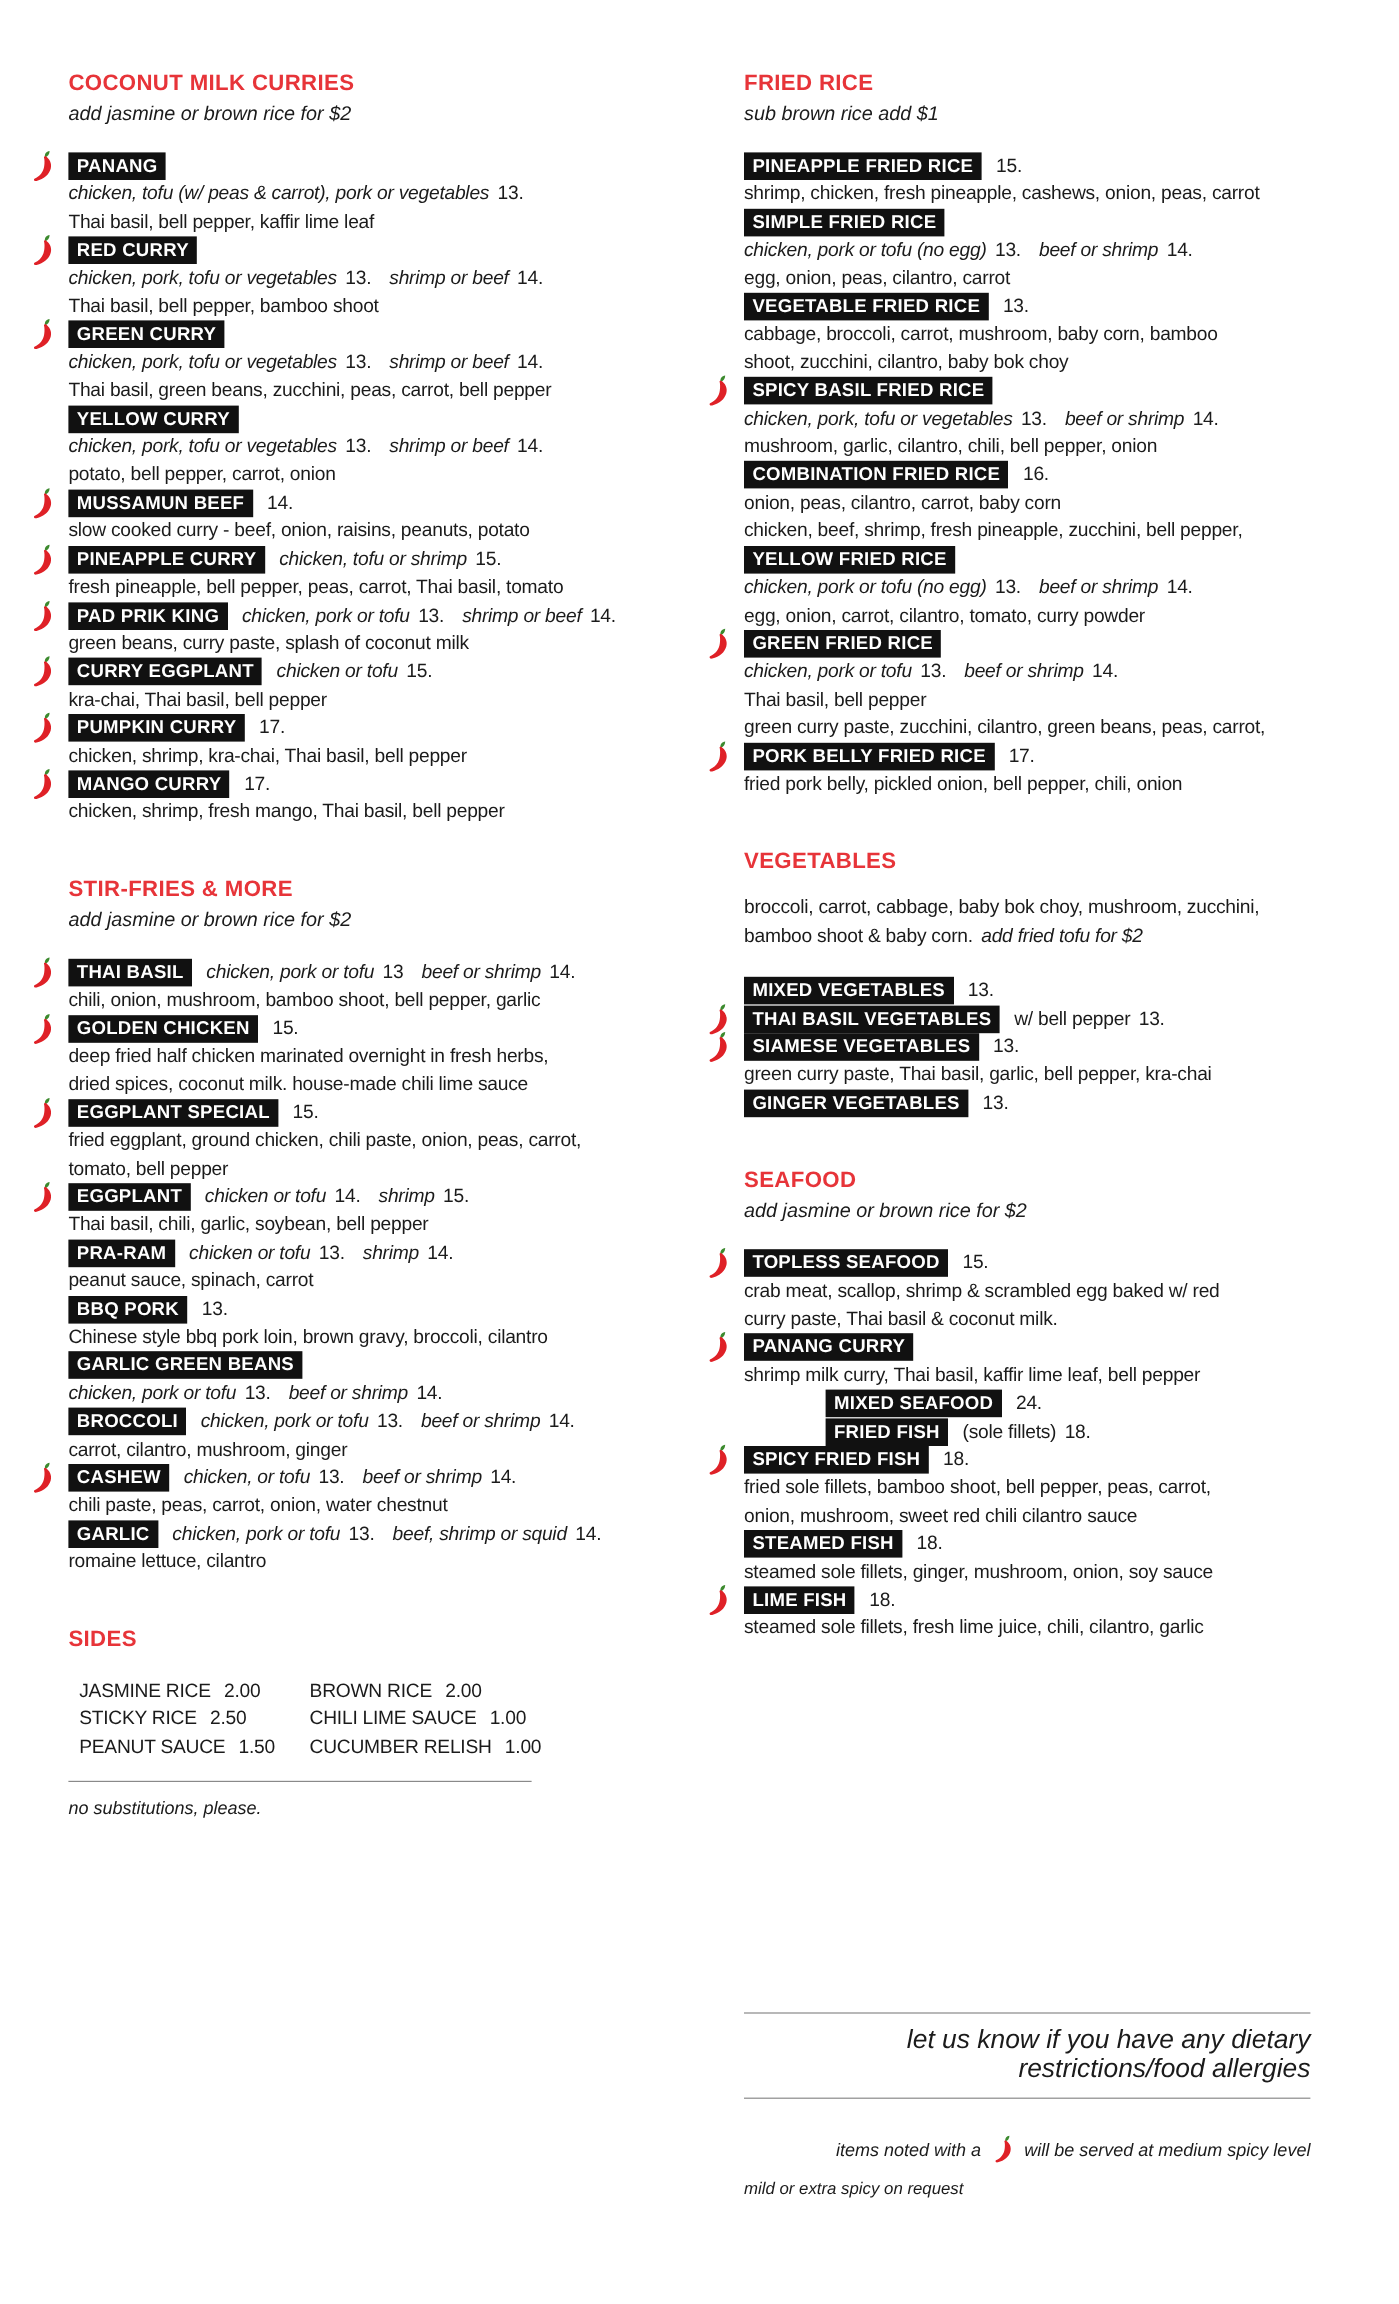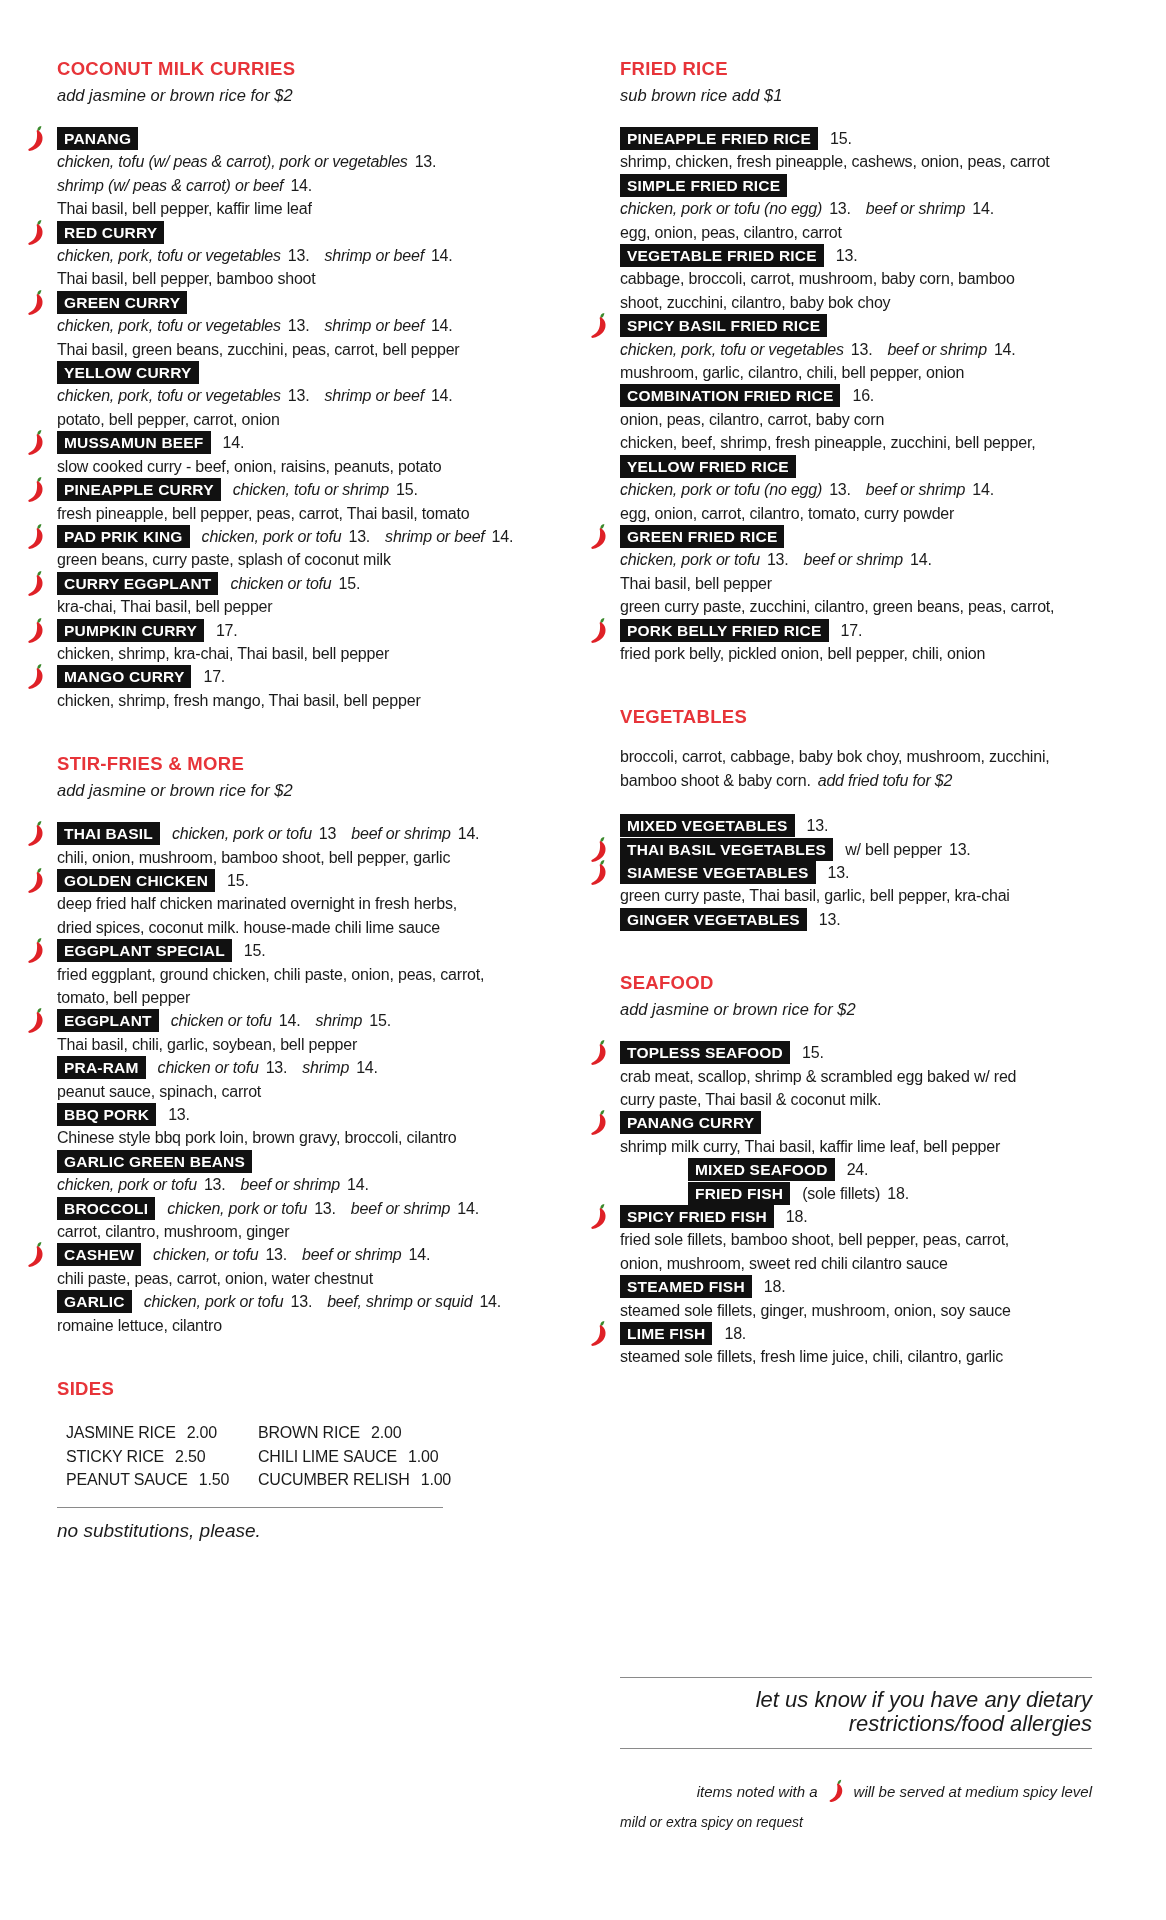--- a/index.html
+++ b/index.html
@@ -44,21 +44,21 @@
     vertical-align:-6px; margin:0 10px;
   }
 
   .sides { margin-top:20px; margin-left:9px; }
   .side-row { display:flex; line-height:23.4px; font-size:16px; letter-spacing:-0.2px; }
   .side-cell { display:inline-block; width:192px; white-space:nowrap; }
   .side-cell .side-pr { margin-left:11px; }
 
   .rule { border-top:1px solid #8a8a8a; height:0; width:100%; }
   .sides-rule { margin-top:16px; width:386px; }
-  .footnote { font-style:italic; font-size:19px; line-height:24px; margin-top:11px; }
+  .footnote { font-style:italic; font-size:15px; line-height:24px; margin-top:11px; }
 
   .foot-right { margin-top:308px; }
   .fnote {
     font-style:italic; font-size:22px; line-height:24px;
     text-align:right; margin:10px 0 12px;
   }
   .fnote2 { font-style:italic; font-size:15px; text-align:right; margin-top:30px; line-height:24px; }
   .fnote3 { font-style:italic; font-size:14px; text-align:left; margin-top:6px; line-height:24px; }
 </style>
 </head>
@@ -70,21 +70,20 @@
         <div class="sec-title">COCONUT MILK CURRIES</div>
         <div class="sec-sub">add jasmine or brown rice for $2</div>
         <div class="items">
           <div class="item">
             <svg class="chili" viewBox="0 0 20 30" xmlns="http://www.w3.org/2000/svg">
     <path d="M12.1 6.4 C11.7 3.5 13.3 1.4 16.5 1 C16.4 3.9 14.9 5.9 12.7 6.8 Z" fill="#3c8a2e"></path>
     <path d="M12.4 5.6 C16.6 8.1 18.8 12.6 17.5 17.4 C16 22.8 11.3 26.9 4.5 28.7 C2.5 29.2 1.3 27.8 2.4 26.6 C7.6 24.4 10.7 20.3 11.5 14.8 C11.9 11.9 11.9 8.4 11.2 6.4 Z" fill="#df2127"></path>
   </svg>
             <div class="line head"><span class="lbl">PANANG</span></div>
             <div class="line"><span class="it">chicken, tofu (w/ peas &amp; carrot), pork or vegetables</span><span class="pr">13.</span></div>
-            <div class="line"><span class="it">shrimp (w/ peas &amp; carrot) or beef</span><span class="pr">14.</span></div>
             <div class="line"><span class="rg">Thai basil, bell pepper, kaffir lime leaf</span></div>
           </div>
           <div class="item">
             <svg class="chili" viewBox="0 0 20 30" xmlns="http://www.w3.org/2000/svg">
     <path d="M12.1 6.4 C11.7 3.5 13.3 1.4 16.5 1 C16.4 3.9 14.9 5.9 12.7 6.8 Z" fill="#3c8a2e"></path>
     <path d="M12.4 5.6 C16.6 8.1 18.8 12.6 17.5 17.4 C16 22.8 11.3 26.9 4.5 28.7 C2.5 29.2 1.3 27.8 2.4 26.6 C7.6 24.4 10.7 20.3 11.5 14.8 C11.9 11.9 11.9 8.4 11.2 6.4 Z" fill="#df2127"></path>
   </svg>
             <div class="line head"><span class="lbl">RED CURRY</span></div>
             <div class="line"><span class="it">chicken, pork, tofu or vegetables</span><span class="pr">13.</span><span class="it">shrimp or beef</span><span class="pr">14.</span></div>
             <div class="line"><span class="rg">Thai basil, bell pepper, bamboo shoot</span></div>

